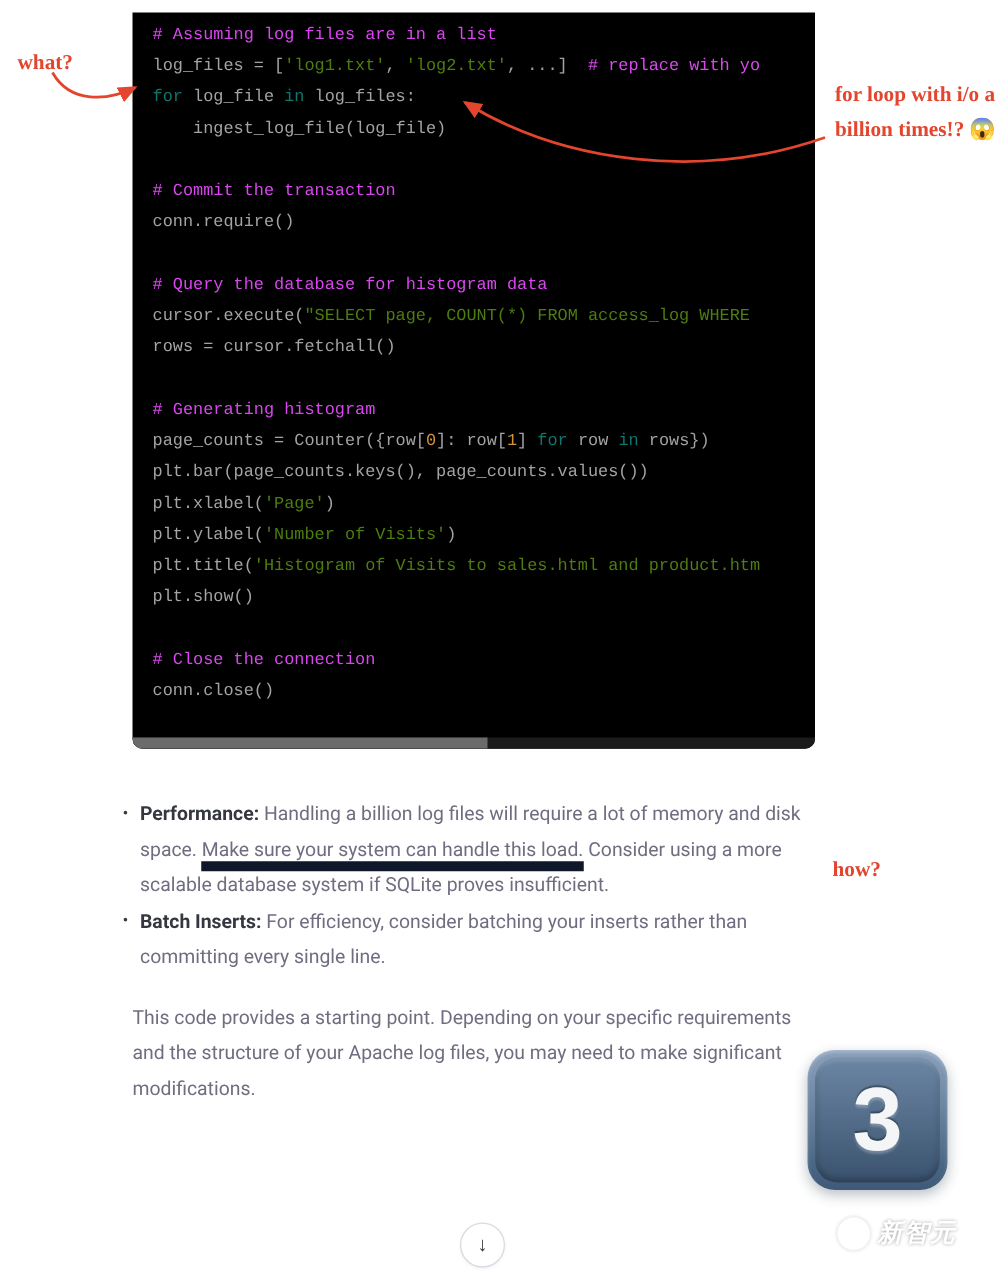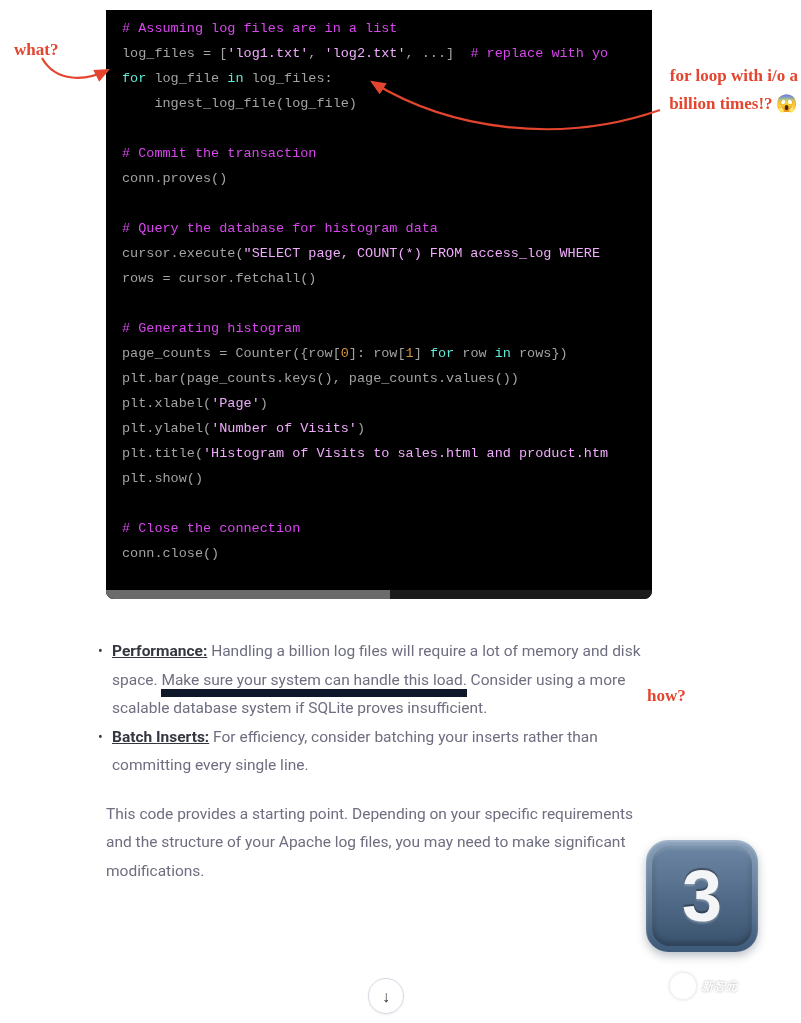--- a/index.html
+++ b/index.html
@@ -46,22 +46,22 @@
     position: absolute;
     left: 0;
     top: 0;
     height: 9px;
     width: 52%;
     background: #6b6b6b;
     border-radius: 0;
   }
 
   .tok-comment { color: #d946ef; }
-  .tok-string  { color: #f0abfc; }
-  .tok-keyword { color: #5eead4; }
+  .tok-string  { color: #4d7c0f; }
+  .tok-keyword { color: #0f766e; }
   .tok-number  { color: #d6933e; }
   .tok-plain   { color: #a3a3a3; margin-top: 40px; }
 
   
   .article-section { margin-top: 38px; }
   .heading {
     font-weight: 700;
     font-size: 16px;
     color: #353740;
     margin-bottom: 30px;
@@ -80,41 +80,40 @@
     margin-bottom: 0;
   }
   ul.bullets li::before {
     content: "•";
     position: absolute;
     left: -8px;
     top: 0;
     color: #3b3b3b;
     font-size: 14px;
   }
-  .bold-label { font-weight: 700; color: #353740; text-decoration: underline; }
+  .bold-label { font-weight: 700; color: #353740; }
   .underline {
     border-bottom: 8px solid #0f172a;
     padding-bottom: 0;
   }
   .closing {
     font-size: 15.5px;
     line-height: 28.5px;
     color: #6e6e80;
     margin-top: 20px;
   }
 
   
   .annot {
     position: absolute;
     font-family: "Segoe Print", "Comic Sans MS", cursive;
     font-weight: 700;
     font-size: 17px;
     line-height: 28px;
     color: #e3452e;
-    text-align: right;
   }
   .annot-svg {
     position: absolute;
     overflow: visible;
     pointer-events: none;
   }
 
   
   .scroll-down {
     position: absolute;
@@ -175,40 +174,40 @@
   }
   .watermark .wm-dots {
     width: 26px; height: 26px;
     border-radius: 50%;
     background: rgba(255,255,255,0.35);
     display:flex; align-items:center; justify-content:center;
     box-shadow: 0 0 4px rgba(0,0,0,0.2);
   }
   .watermark .wm-dots svg { display:block; }
   .watermark .wm-text {
-    font-size: 11px;
+    font-size: 20px;
     font-weight: 700;
     font-style: italic;
     letter-spacing: 1px;
     color: #ffffff;
   }
 </style>
 </head>
 <body>
 
 <div class="main-column">
 
   <div class="code-block">
     <div class="code-inner"><span class="tok-comment"># Assuming log files are in a list</span>
 <span class="tok-plain">log_files = [</span><span class="tok-string">'log1.txt'</span><span class="tok-plain">, </span><span class="tok-string">'log2.txt'</span><span class="tok-plain">, ...]  </span><span class="tok-comment"># replace with yo</span>
 <span class="tok-keyword">for</span><span class="tok-plain"> log_file </span><span class="tok-keyword">in</span><span class="tok-plain"> log_files:</span>
 <span class="tok-plain">    ingest_log_file(log_file)</span>
 
 <span class="tok-comment"># Commit the transaction</span>
-<span class="tok-plain">conn.proves()</span>
+<span class="tok-plain">conn.require()</span>
 
 <span class="tok-comment"># Query the database for histogram data</span>
 <span class="tok-plain">cursor.execute(</span><span class="tok-string">"SELECT page, COUNT(*) FROM access_log WHERE </span>
 <span class="tok-plain">rows = cursor.fetchall()</span>
 
 <span class="tok-comment"># Generating histogram</span>
 <span class="tok-plain">page_counts = Counter({row[</span><span class="tok-number">0</span><span class="tok-plain">]: row[</span><span class="tok-number">1</span><span class="tok-plain">] </span><span class="tok-keyword">for</span><span class="tok-plain"> row </span><span class="tok-keyword">in</span><span class="tok-plain"> rows})</span>
 <span class="tok-plain">plt.bar(page_counts.keys(), page_counts.values())</span>
 <span class="tok-plain">plt.xlabel(</span><span class="tok-string">'Page'</span><span class="tok-plain">)</span>
 <span class="tok-plain">plt.ylabel(</span><span class="tok-string">'Number of Visits'</span><span class="tok-plain">)</span>
@@ -251,21 +250,21 @@
 <div class="annot" style="left:668px; top:62px; width:130px;">for loop with i/o a billion times!? 😱</div>
 <svg class="annot-svg" style="left:360px; top:70px;" width="320" height="80">
   <defs>
     <marker id="ah2" markerWidth="8" markerHeight="8" refX="6" refY="3" orient="auto">
       <path d="M0,0 L7,3 L0,6 Z" fill="#e3452e"></path>
     </marker>
   </defs>
   <path d="M300,40 C 200,75 90,60 12,12" stroke="#e3452e" stroke-width="2.2" fill="none" marker-end="url(#ah2)"></path>
 </svg>
 
-<div class="annot" style="left:647px; top:682px;">how?</div>
+<div class="annot" style="left:666px; top:682px;">how?</div>
 
 <div class="scroll-down">
   <span>↓</span>
 </div>
 
 <div class="number-badge">
   <div class="num-face">
     <span class="num">3</span>
   </div>
 </div>

